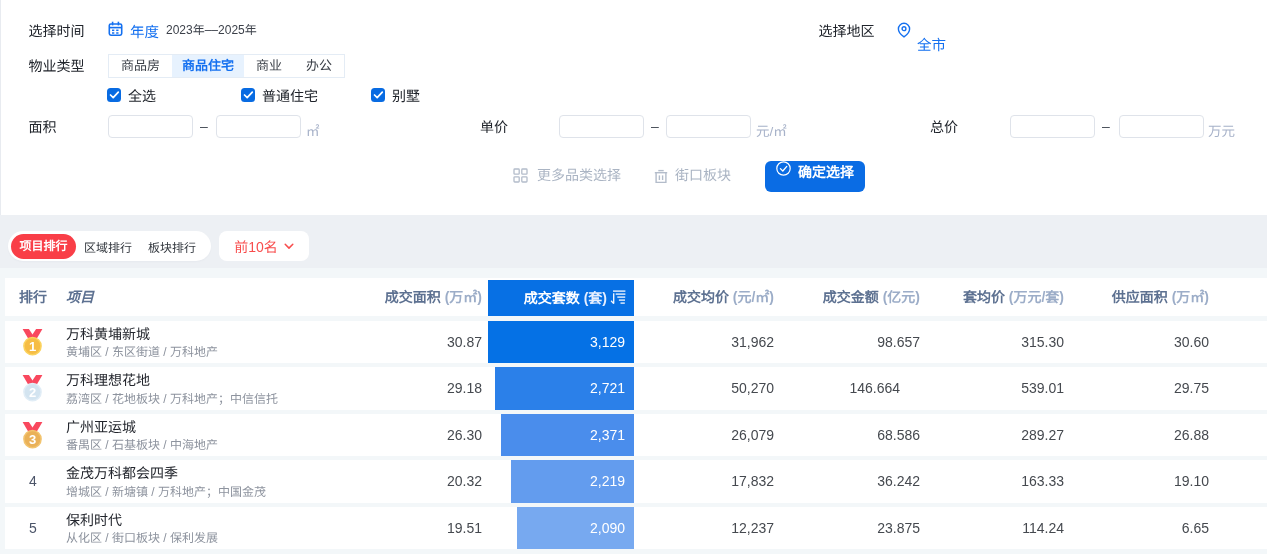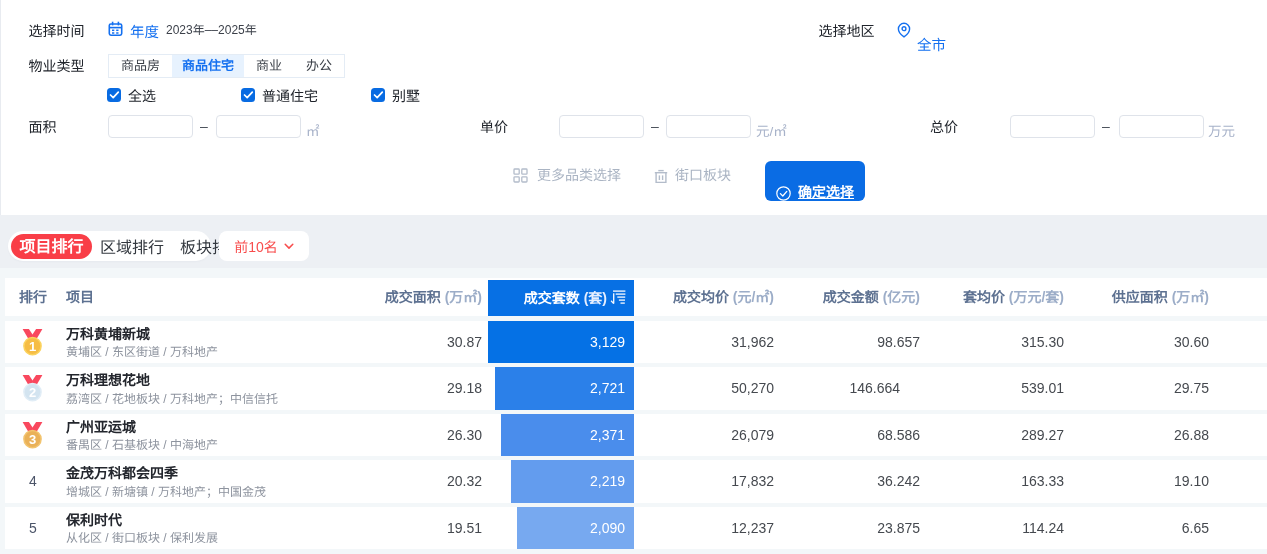--- a/index.html
+++ b/index.html
@@ -22,45 +22,45 @@
   .cb { position:absolute; width:14px; height:14px; border-radius:3.5px; background:#086be2; top:87.5px; }
   .cb svg { position:absolute; left:1.5px; top:2px; }
   .cblbl { position:absolute; top:85px; font-size:14px; color:#20242b; }
 
   .inp { position:absolute; width:85px; height:23px; top:115px; border:1px solid #dfe3ea; border-radius:4px; background:#fff; }
   .dash { position:absolute; top:118px; color:#4e545e; font-size:14px; }
   .unit { position:absolute; top:119.5px; color:#a7b2c9; font-size:13.5px; }
 
   .gbtn { position:absolute; top:164px; color:#aab4c3; font-size:14px; }
 
-  #okbtn { position:absolute; left:764px; top:161px; width:100px; height:40px; background:#0a6ce4; border-radius:6px; color:#fff; display:flex; align-items:flex-end; justify-content:center; gap:7px; font-weight:600; font-size:14px;text-decoration:underline; }
+  #okbtn { position:absolute; left:764px; top:161px; width:100px; height:31px; background:#0a6ce4; border-radius:6px; color:#fff; display:flex; align-items:flex-start; justify-content:center; gap:7px; font-weight:600; font-size:14px; }
 
   
   #graysec { position:absolute; left:0; top:215px; width:1267px; height:339px; background:#edf0f4; }
   #tablezone { position:absolute; left:0; top:53px; width:1267px; height:286px; background:#f3f7f9; }
 
   #pillwrap { position:absolute; left:8px; top:16px; width:203px; height:30px; background:#fff; border-radius:15px; display:flex; align-items:center; box-shadow:0 1px 2px rgba(30,40,60,.03); }
-  .pill { font-size:16px; color:#33383f; padding:0 8px; white-space:nowrap; }
+  .pill { font-size:12px; color:#33383f; padding:0 8px; white-space:nowrap; }
   .pill.sel { background:#f93e47; color:#fff; font-weight:600; border-radius:13px; height:25px; line-height:25px; margin-left:3px; padding:0 8.5px; }
   #topn { position:absolute; left:219px; top:16px; width:90px; height:30px; background:#fff; border-radius:8px; display:flex; align-items:center; justify-content:center; gap:6px; color:#f84c4c; font-size:14px; }
 
   
   #thead { position:absolute; left:0; top:62.5px; width:1267px; height:38.5px; font-weight:600; color:#5d7191; font-size:14px; }
   .card { position:absolute; left:5px; top:0; width:1262px; height:100%; background:#fff; }
   #thead .un { font-weight:600; color:#9cadc8; }
   .hcell { position:absolute; top:0; height:38.5px; line-height:38.5px; }
   .r { text-align:right; }
   #bluehead { position:absolute; left:488px; top:2px; width:146px; height:36px; background:#0770e4; color:#fff; line-height:36px; text-align:right; padding-right:8px; }
   #bluehead .un { color:#e6efff; font-weight:600; }
 
   #tbody { position:absolute; left:0; top:105.5px; width:1267px; height:234px; }
   .trow { position:absolute; left:0; width:1267px; height:42.5px; }
   .medal { position:absolute; left:22px; top:8.2px; }
   .rankn { position:absolute; left:24px; top:0; width:18px; text-align:center; line-height:42.5px; font-size:14px; color:#4b5468; }
-  .pname { position:absolute; left:66px; top:4px; font-size:14px; font-weight:700; color:#23262d; line-height:19px; }
+  .pname { position:absolute; left:66px; top:4px; font-size:14px; font-weight:400; color:#23262d; line-height:19px; }
   .psub  { position:absolute; left:66px; top:23.5px; font-size:12px; color:#8d939e; line-height:17px; }
   .num { position:absolute; top:0; line-height:42.5px; font-size:14px; color:#45494f; text-align:right; }
   .bar { position:absolute; top:0; height:42.5px; line-height:42.5px; color:#fff; text-align:right; padding-right:9px; font-size:14px; }
 </style>
 </head>
 <body>
 <div id="page">
 
   <div id="filter">
     <div class="abs lbl" style="left:27.5px; top:19.5px;">选择时间</div>
@@ -165,21 +165,21 @@
         <span>前10名</span>
       <svg width="10" height="7" viewBox="0 0 10 7" fill="none" stroke="#f84c4c" stroke-width="1.5" stroke-linecap="round" stroke-linejoin="round">
           <path d="M1.2 1.3 L5 5.1 L8.8 1.3"></path>
         </svg>
     </div>
 
     <div id="tablezone"></div>
     <div id="thead">
       <div class="card"></div>
       <div class="hcell" style="left:19px;">排行</div>
-      <div class="hcell" style="left:66px;">项目</div>
+      <div class="hcell" style="left:66px;font-style:italic;">项目</div>
       <div class="hcell r" style="left:332px; width:150px;">成交面积 <span class="un">(万㎡)</span></div>
       <div id="bluehead">成交套数 <span class="un">(套)</span><svg style="vertical-align:-2.5px; margin-left:3px;" width="16" height="15" viewBox="0 0 16 15" fill="none" stroke="#f2f6fe" stroke-width="1.35">
             <path d="M3 1.1 H15.4"></path>
             <path d="M5.7 4.1 H15.4"></path>
             <path d="M7.3 7.1 H15.2"></path>
             <path d="M8.9 10.1 H15"></path>
             <path d="M10.5 13.1 H14.8"></path>
             <path d="M3.7 3.3 V13.5"></path>
             <path d="M1.1 10.8 L3.7 13.6"></path>
           </svg></div>

